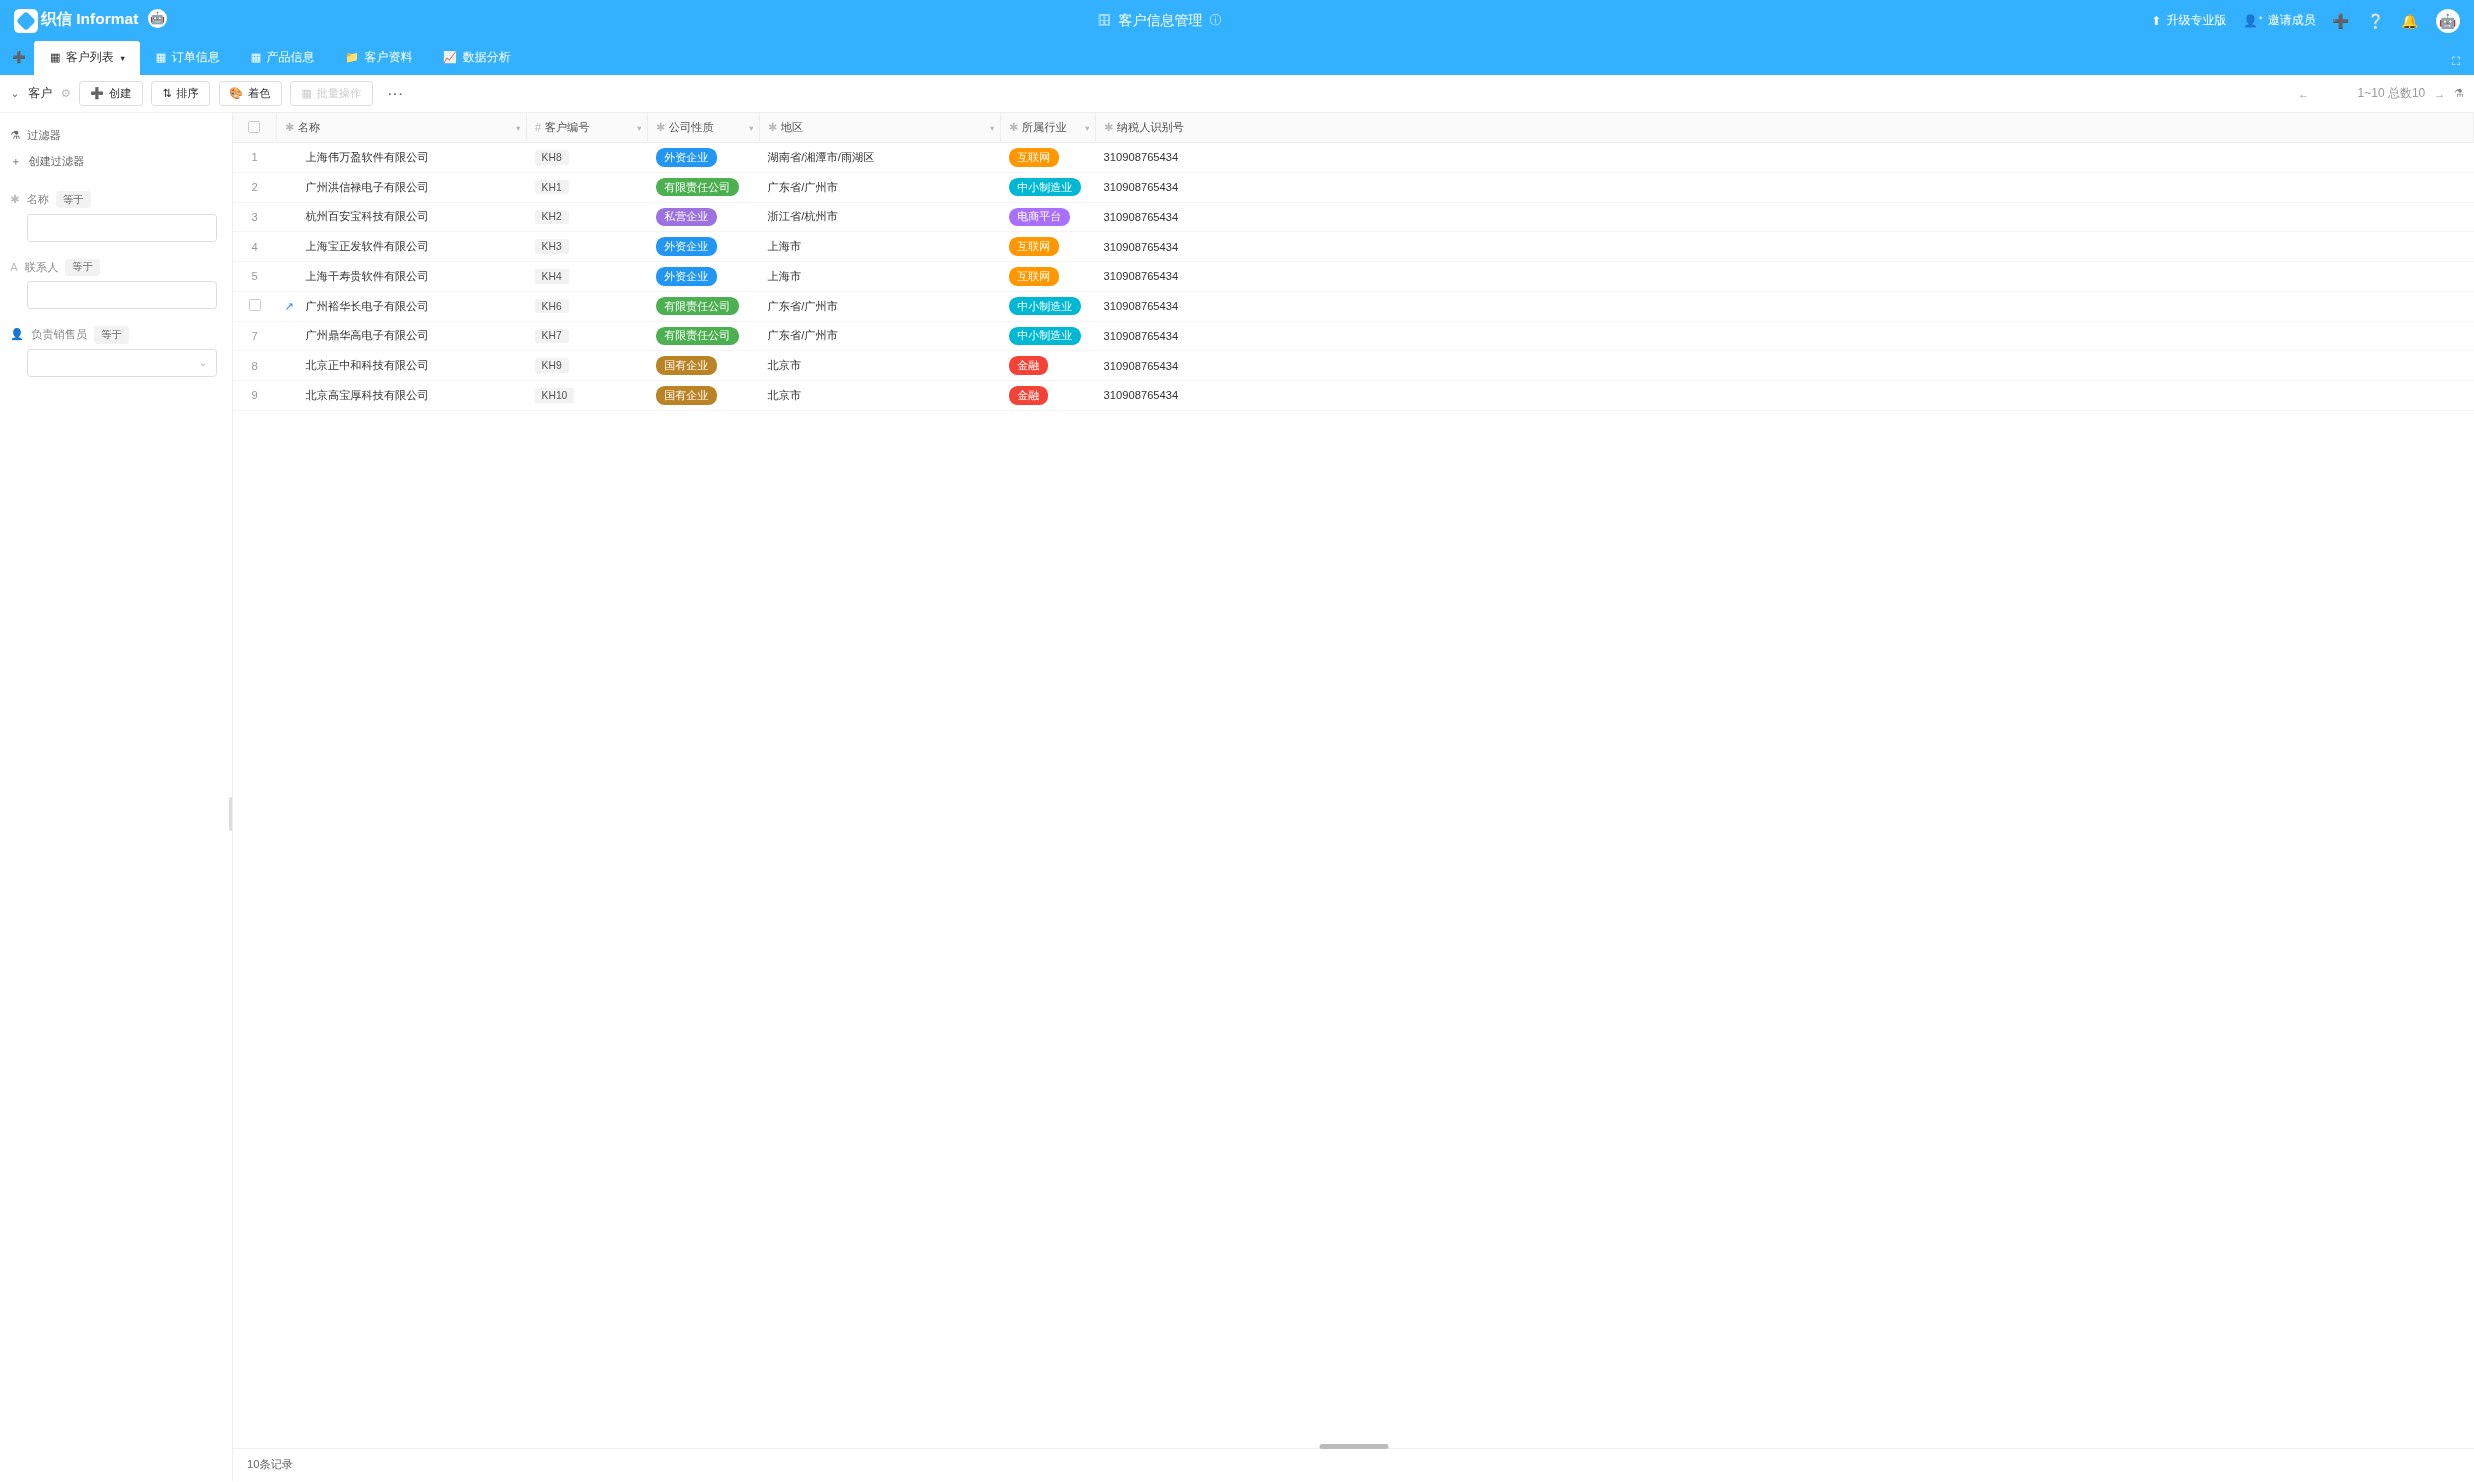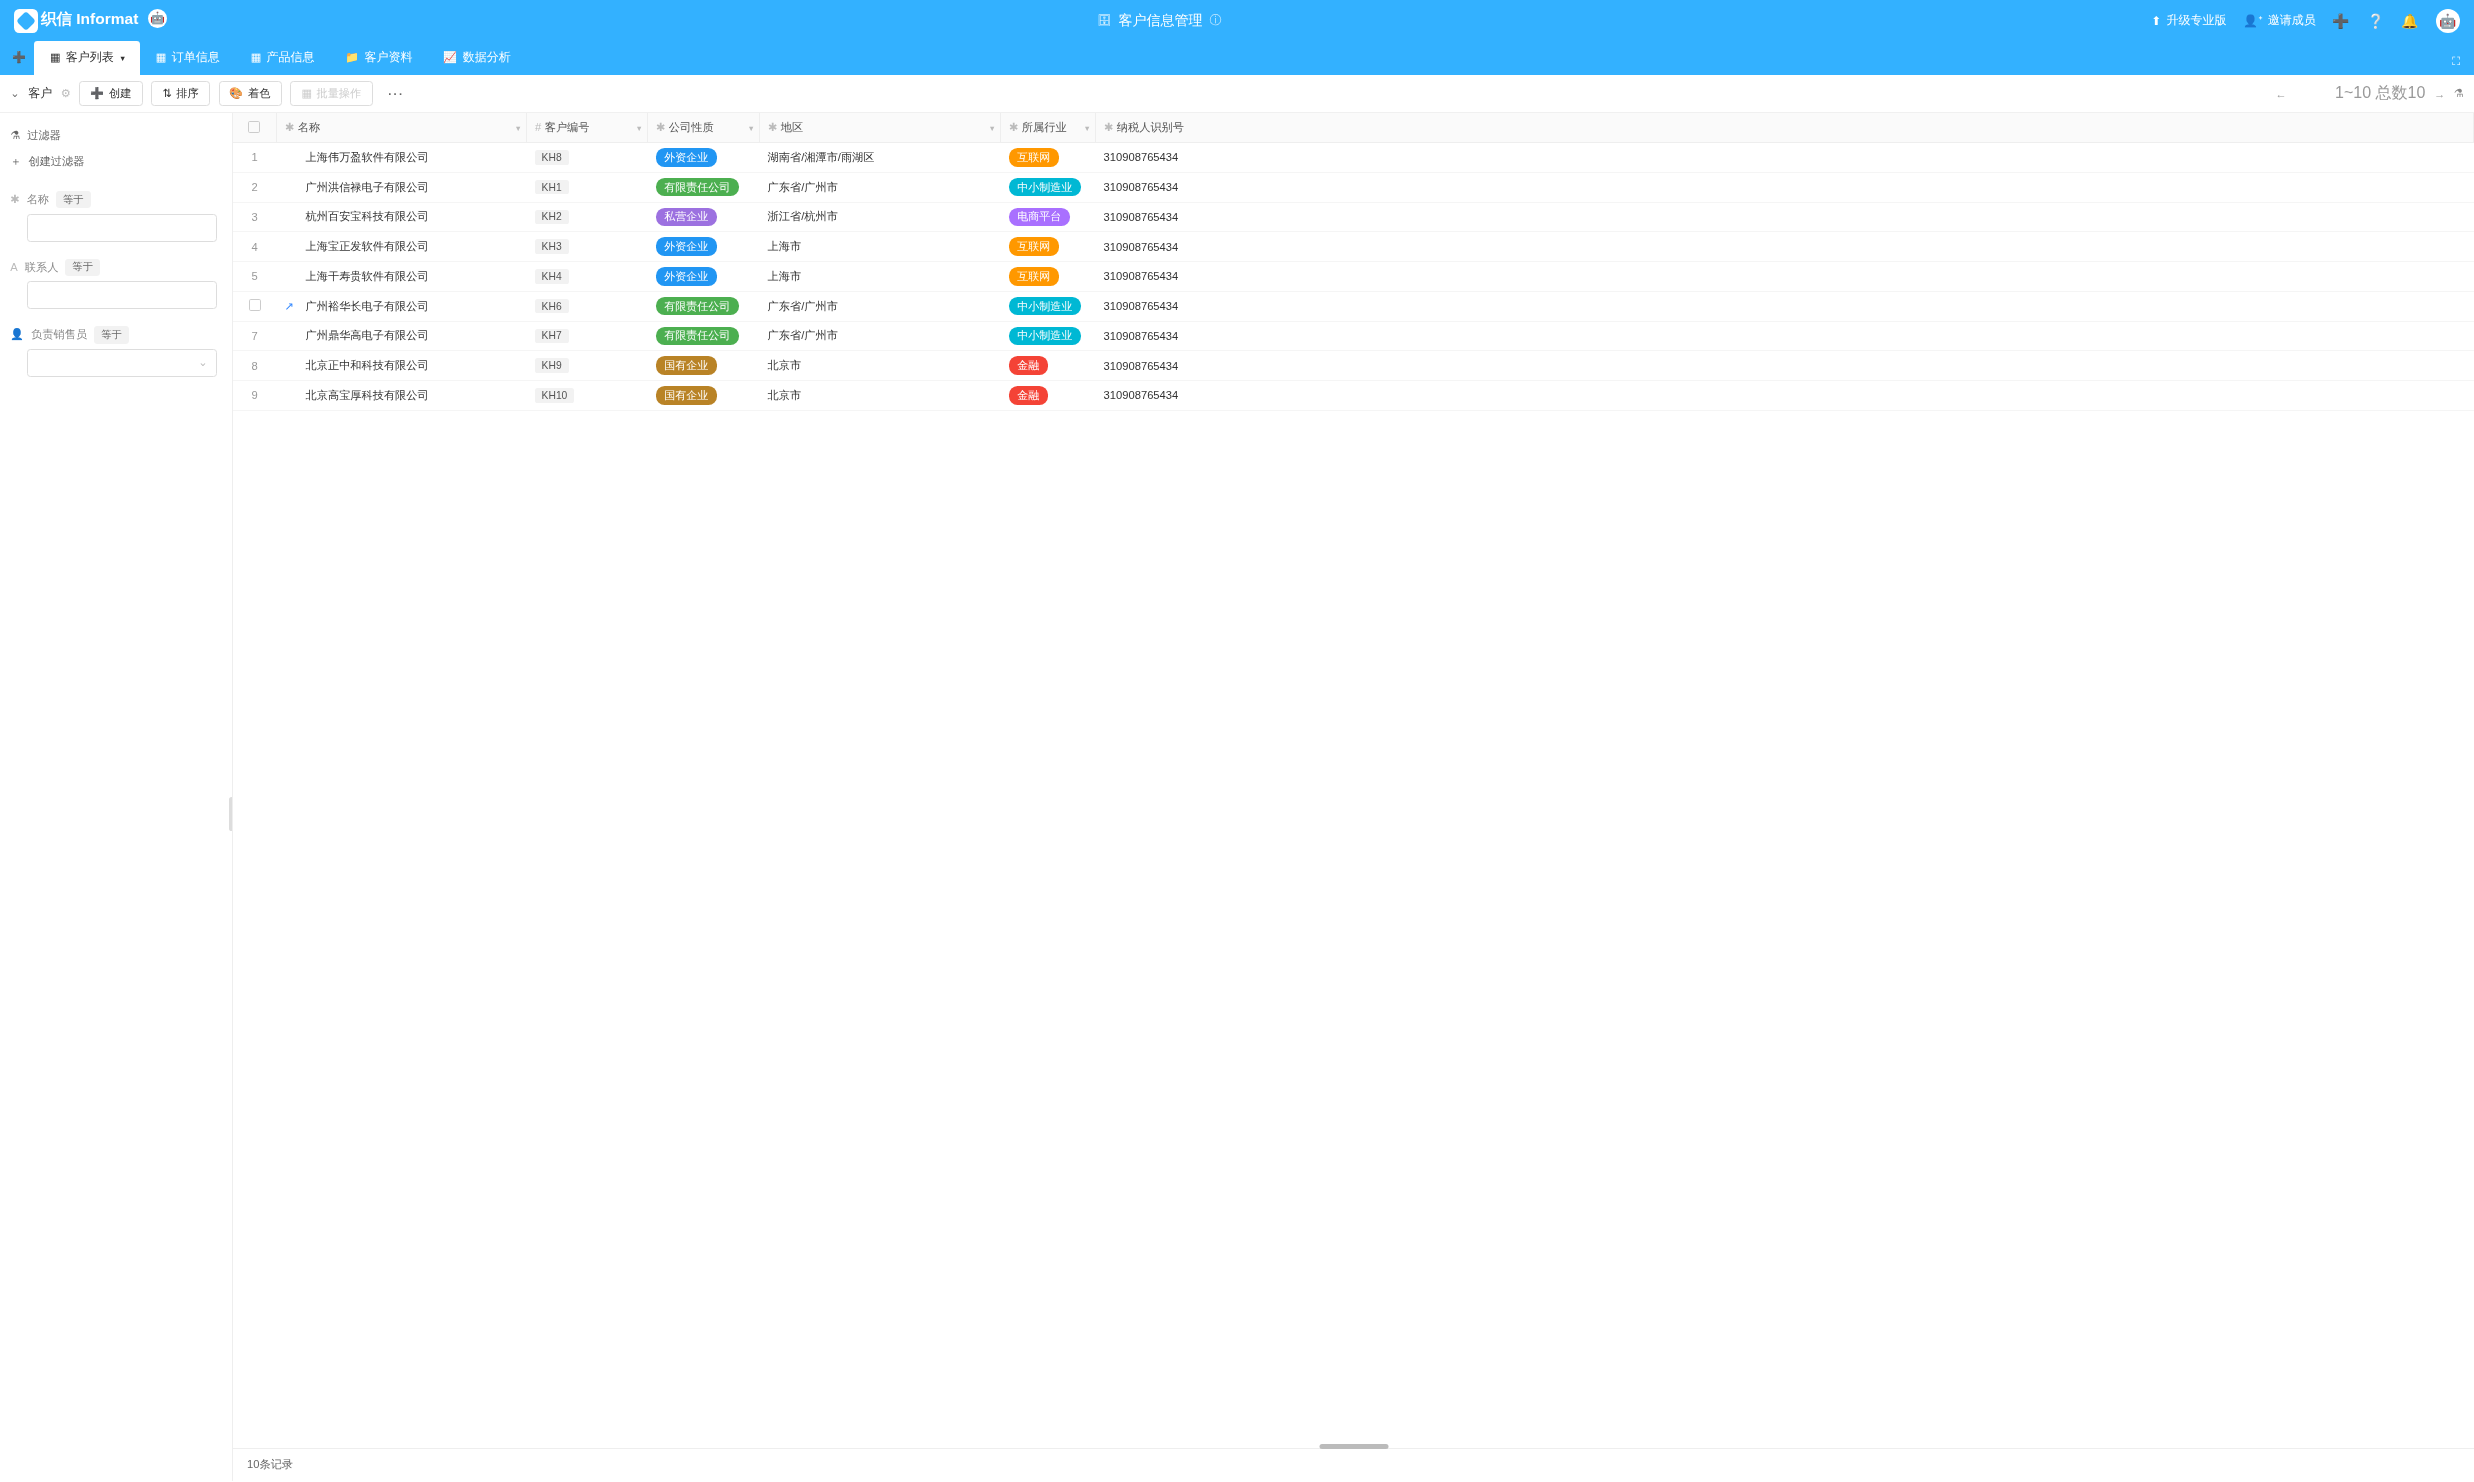--- a/index.html
+++ b/index.html
@@ -33,21 +33,21 @@
 .toolbar { height: 38px; border-bottom: 0.9px solid #f0f0f0; display: flex; align-items: center; padding: 0 10.3px; gap: 8.6px; }
 .tb-left { display: flex; align-items: center; gap: 8.6px; }
 .tb-chevron { cursor: pointer; color: #666; }
 .tb-title { font-size: 12px; font-weight: 500; }
 .tb-gear { color: #bbb; cursor: pointer; }
 .tb-btn { border: 0.9px solid #ddd; background: #fff; border-radius: 3.4px; padding: 4.3px 10.3px; display: flex; align-items: center; gap: 4.3px; cursor: pointer; font-size: 11.2px; }
 .tb-btn.disabled { color: #ccc; cursor: not-allowed; }
 .tb-dots { cursor: pointer; color: #666; padding: 3.4px 7px; font-weight: bold; letter-spacing: 1.7px; }
 .tb-right { margin-left: auto; display: flex; align-items: center; gap: 8.6px; color: #999; }
 .tb-nav { cursor: pointer; }
-.tb-page { font-size: 16px; margin-left: 40px; }
+.tb-page { font-size: 12px; margin-left: 40px; }
 .tb-filter { cursor: pointer; color: #888; }
 
 
 .body { display: flex; height: calc(100vh - 114px); }
 .sidebar { width: 233px; border-right: 0.9px solid #eee; padding: 10.3px; flex-shrink: 0; overflow-y: auto; position: relative; }
 .sb-drag-handle { position: absolute; right: -2.6px; top: 50%; width: 5.2px; height: 34px; background: #ddd; border-radius: 2.6px; cursor: col-resize; }
 .sb-link { display: flex; align-items: center; gap: 7px; padding: 5.2px 0; color: #666; cursor: pointer; }
 .sb-section { margin-top: 17px; }
 .sb-label-row { display: flex; align-items: center; gap: 7px; margin-bottom: 5.2px; color: #888; }
 .sb-chip { background: #f2f2f2; border-radius: 3.4px; padding: 1.7px 7px; font-size: 10.3px; color: #666; }

